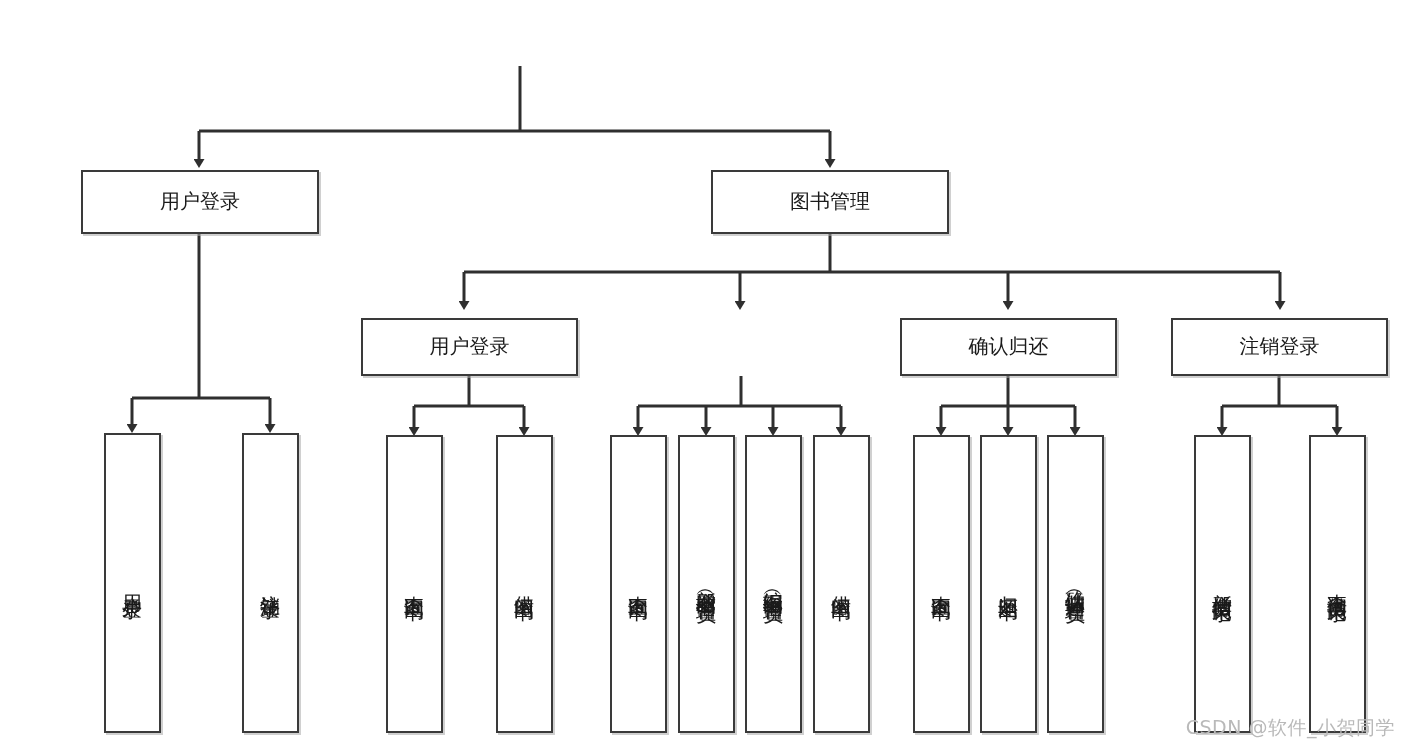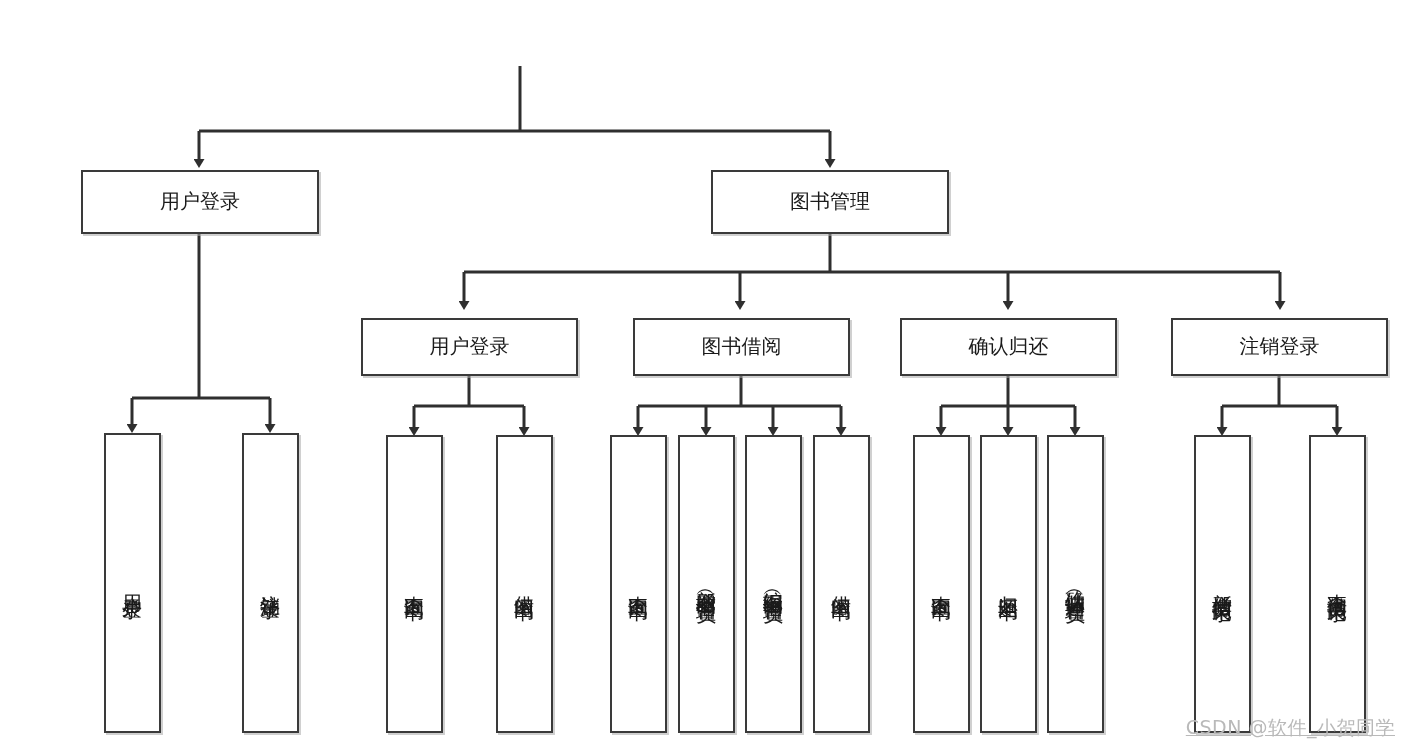--- a/index.html
+++ b/index.html
@@ -123,23 +123,20 @@
   <div class="node lvl2" style="left:81px; top:170px; width:238px; height:64px;">
     <span class="lbl">用户登录</span>
   </div>
   <div class="node lvl2" style="left:711px; top:170px; width:238px; height:64px;">
     <span class="lbl">图书管理</span>
   </div>
 
   <div class="node lvl3" style="left:361px; top:318px; width:217px; height:58px;">
     <span class="lbl">用户登录</span>
   </div>
-  <div class="node lvl3" style="left:633px; top:318px; width:217px; height:58px;">
-    <span class="lbl">图书借阅</span>
-  </div>
   <div class="node lvl3" style="left:900px; top:318px; width:217px; height:58px;">
     <span class="lbl">确认归还</span>
   </div>
   <div class="node lvl3" style="left:1171px; top:318px; width:217px; height:58px;">
     <span class="lbl">注销登录</span>
   </div>
 
   <div class="node leaf" style="left:104px; top:433px; width:57px; height:300px;">
     <span class="lbl">用户登录</span>
   </div>
@@ -177,15 +174,15 @@
     <span class="lbl">确认归还（管理员）</span>
   </div>
 
   <div class="node leaf" style="left:1194px; top:435px; width:57px; height:298px;">
     <span class="lbl">新增借阅记录</span>
   </div>
   <div class="node leaf" style="left:1309px; top:435px; width:57px; height:298px;">
     <span class="lbl">查询借阅记录</span>
   </div>
 
-  <div class="watermark" style="right:10px; bottom:6px;text-decoration:underline;">CSDN @软件_小贺同学</div>
+  <div class="watermark" style="right:10px; bottom:6px;">CSDN @软件_小贺同学</div>
 
 </div>
 
 </body></html>

